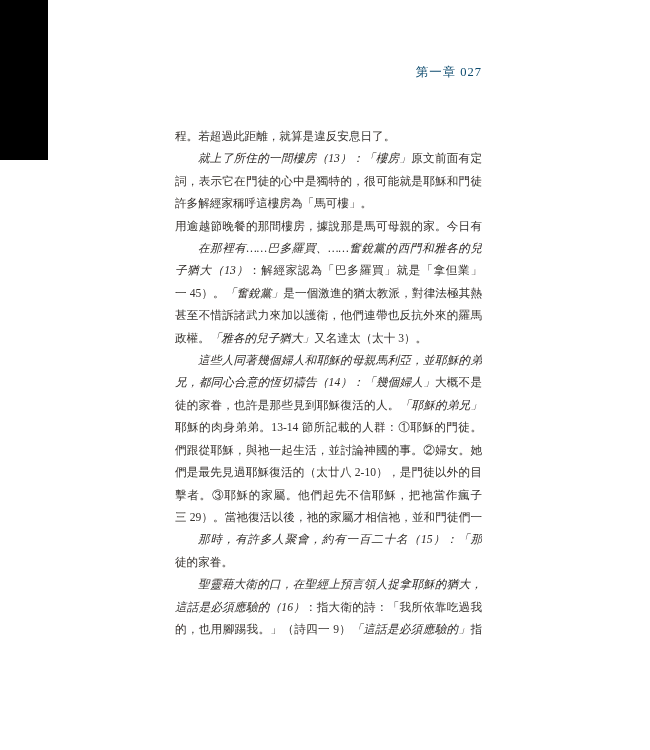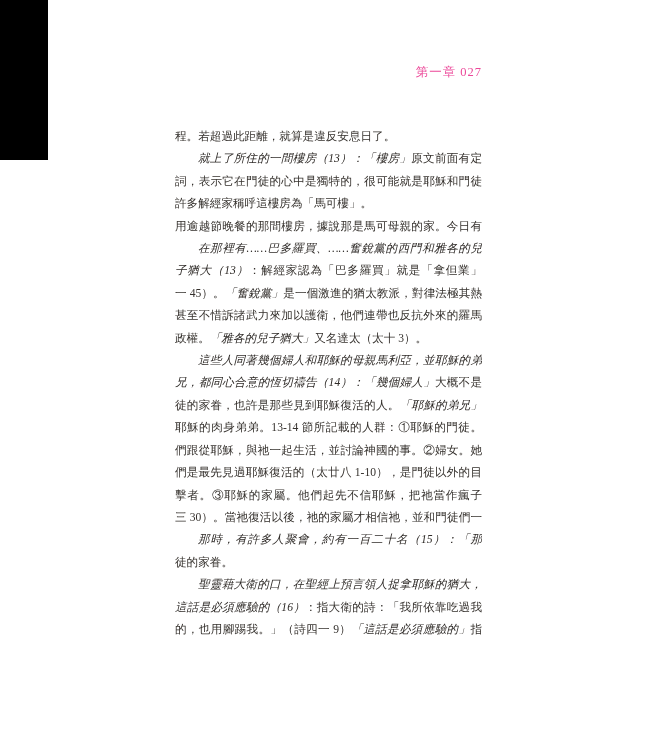--- a/index.html
+++ b/index.html
@@ -25,21 +25,21 @@
     width: 48px;
     height: 160px;
     background: #000000;
   }
   .running-head {
     position: absolute;
     top: 64px;
     right: 168px;
     font-size: 12.5px;
     letter-spacing: 1px;
-    color: #ec4899;
+    color: #0c4a6e;
   }
   .text-body {
     position: absolute;
     left: 175px;
     top: 118px;
     width: 307px;
     font-size: 11.6px;
     line-height: 22.42px;
     color: #35312d;
     text-align: justify;
@@ -79,22 +79,22 @@
       <div class="line j i"><span class="kai">在那裡有……巴多羅買、……奮銳黨的西門和雅各的兒</span></div>
       <div class="line j"><span class="kai">子猶大（13）</span><span class="norm">：解經家認為「巴多羅買」就是「拿但業」（約</span></div>
       <div class="line j"><span class="norm">一 45）。</span><span class="kai">「奮銳黨」</span><span class="norm">是一個激進的猶太教派，對律法極其熱心，</span></div>
       <div class="line j"><span class="norm">甚至不惜訴諸武力來加以護衛，他們連帶也反抗外來的羅馬</span></div>
       <div class="line"><span class="norm">政權。</span><span class="kai">「雅各的兒子猶大」</span><span class="norm">又名達太（太十 3）。</span></div>
       <div class="line j i"><span class="kai">這些人同著幾個婦人和耶穌的母親馬利亞，並耶穌的弟</span></div>
       <div class="line j"><span class="kai">兄，都同心合意的恆切禱告（14）：「幾個婦人」</span><span class="norm">大概不是門</span></div>
       <div class="line j"><span class="norm">徒的家眷，也許是那些見到耶穌復活的人。</span><span class="kai">「耶穌的弟兄」</span></div>
       <div class="line j"><span class="norm">耶穌的肉身弟弟。13-14 節所記載的人群：①耶穌的門徒。他</span></div>
       <div class="line j"><span class="norm">們跟從耶穌，與祂一起生活，並討論神國的事。②婦女。她</span></div>
-      <div class="line j"><span class="norm">們是最先見過耶穌復活的（太廿八 1-10），是門徒以外的目</span></div>
+      <div class="line j"><span class="norm">們是最先見過耶穌復活的（太廿八 2-10），是門徒以外的目</span></div>
       <div class="line j"><span class="norm">擊者。③耶穌的家屬。他們起先不信耶穌，把祂當作瘋子（可</span></div>
-      <div class="line j"><span class="norm">三 30）。當祂復活以後，祂的家屬才相信祂，並和門徒們一</span></div>
+      <div class="line j"><span class="norm">三 29）。當祂復活以後，祂的家屬才相信祂，並和門徒們一</span></div>
       <div class="line j i"><span class="kai">那時，有許多人聚會，約有一百二十名（15）：「那時」</span></div>
       <div class="line"><span class="norm">徒的家眷。</span></div>
       <div class="line j i"><span class="kai">聖靈藉大衛的口，在聖經上預言領人捉拿耶穌的猶大，</span></div>
       <div class="line j"><span class="kai">這話是必須應驗的（16）</span><span class="norm">：指大衛的詩：「我所依靠吃過我飯</span></div>
       <div class="line j"><span class="norm">的，也用腳踢我。」（詩四一 9）</span><span class="kai">「這話是必須應驗的」</span><span class="norm">指猶</span></div>
     </div>
 </div>
 
 </body></html>

